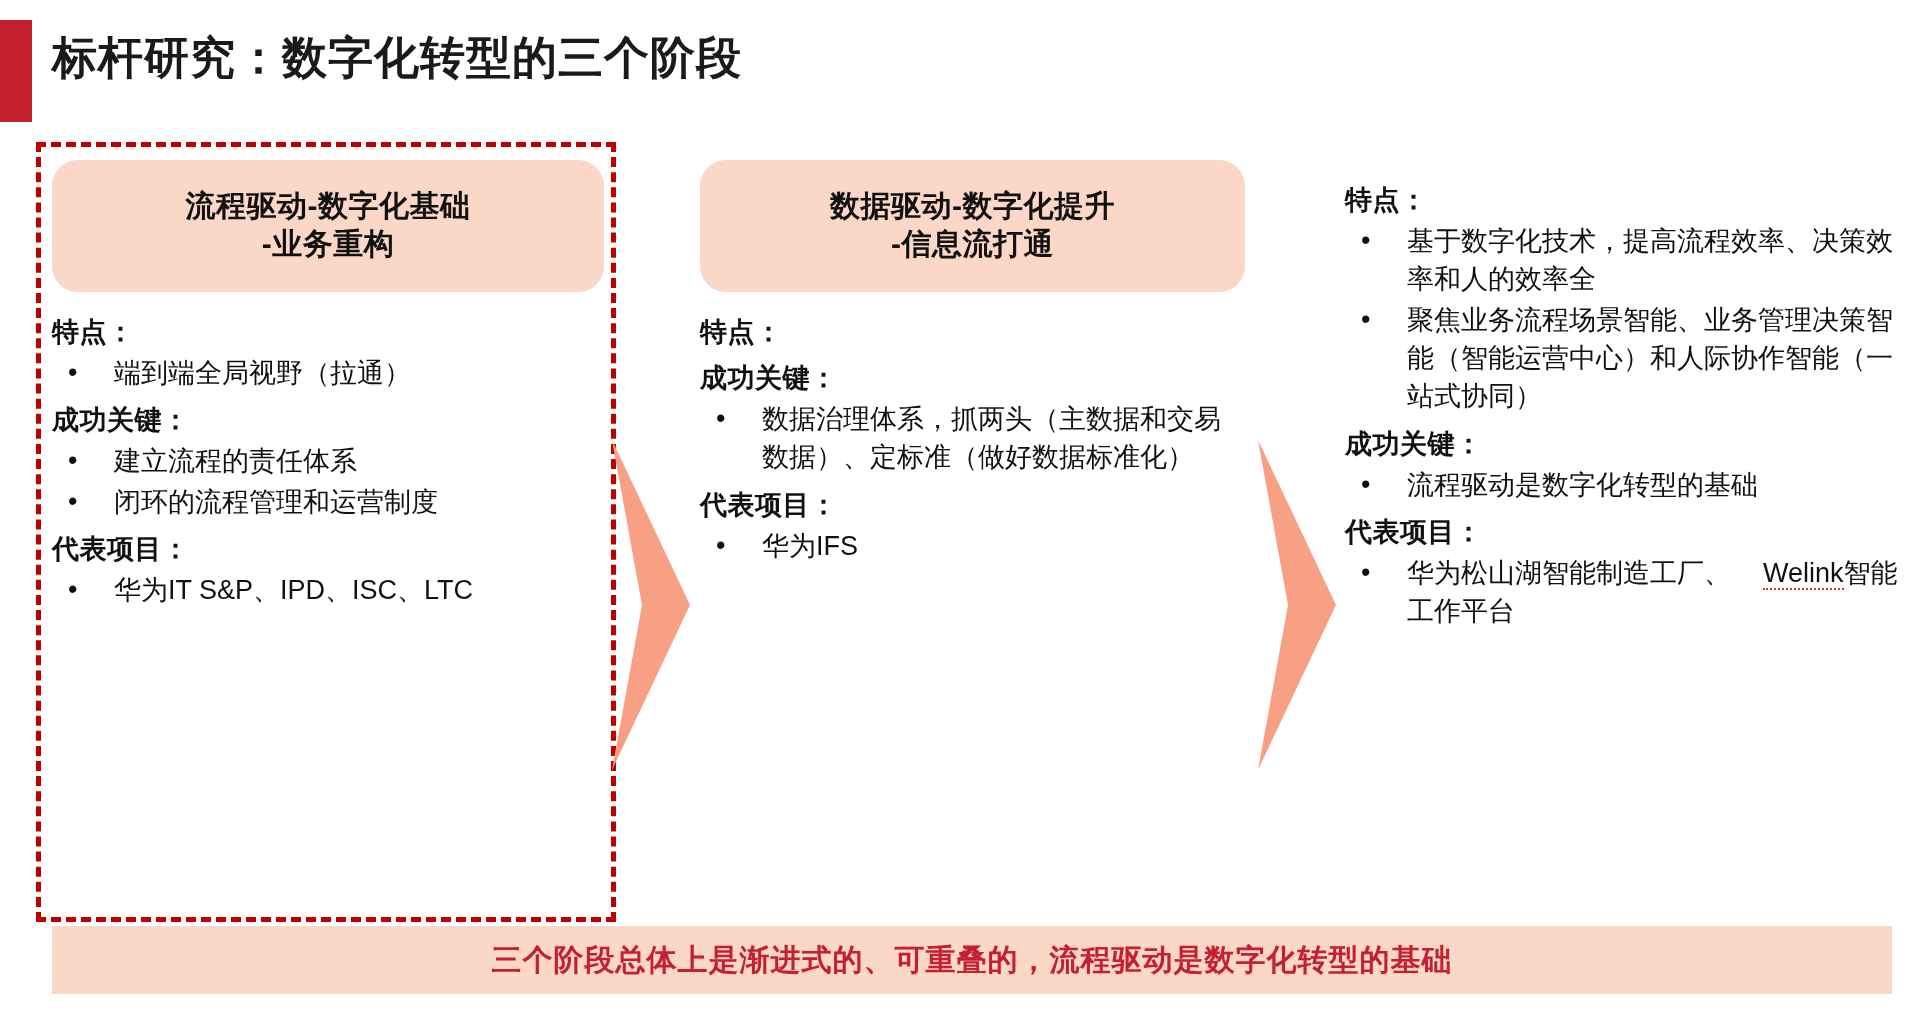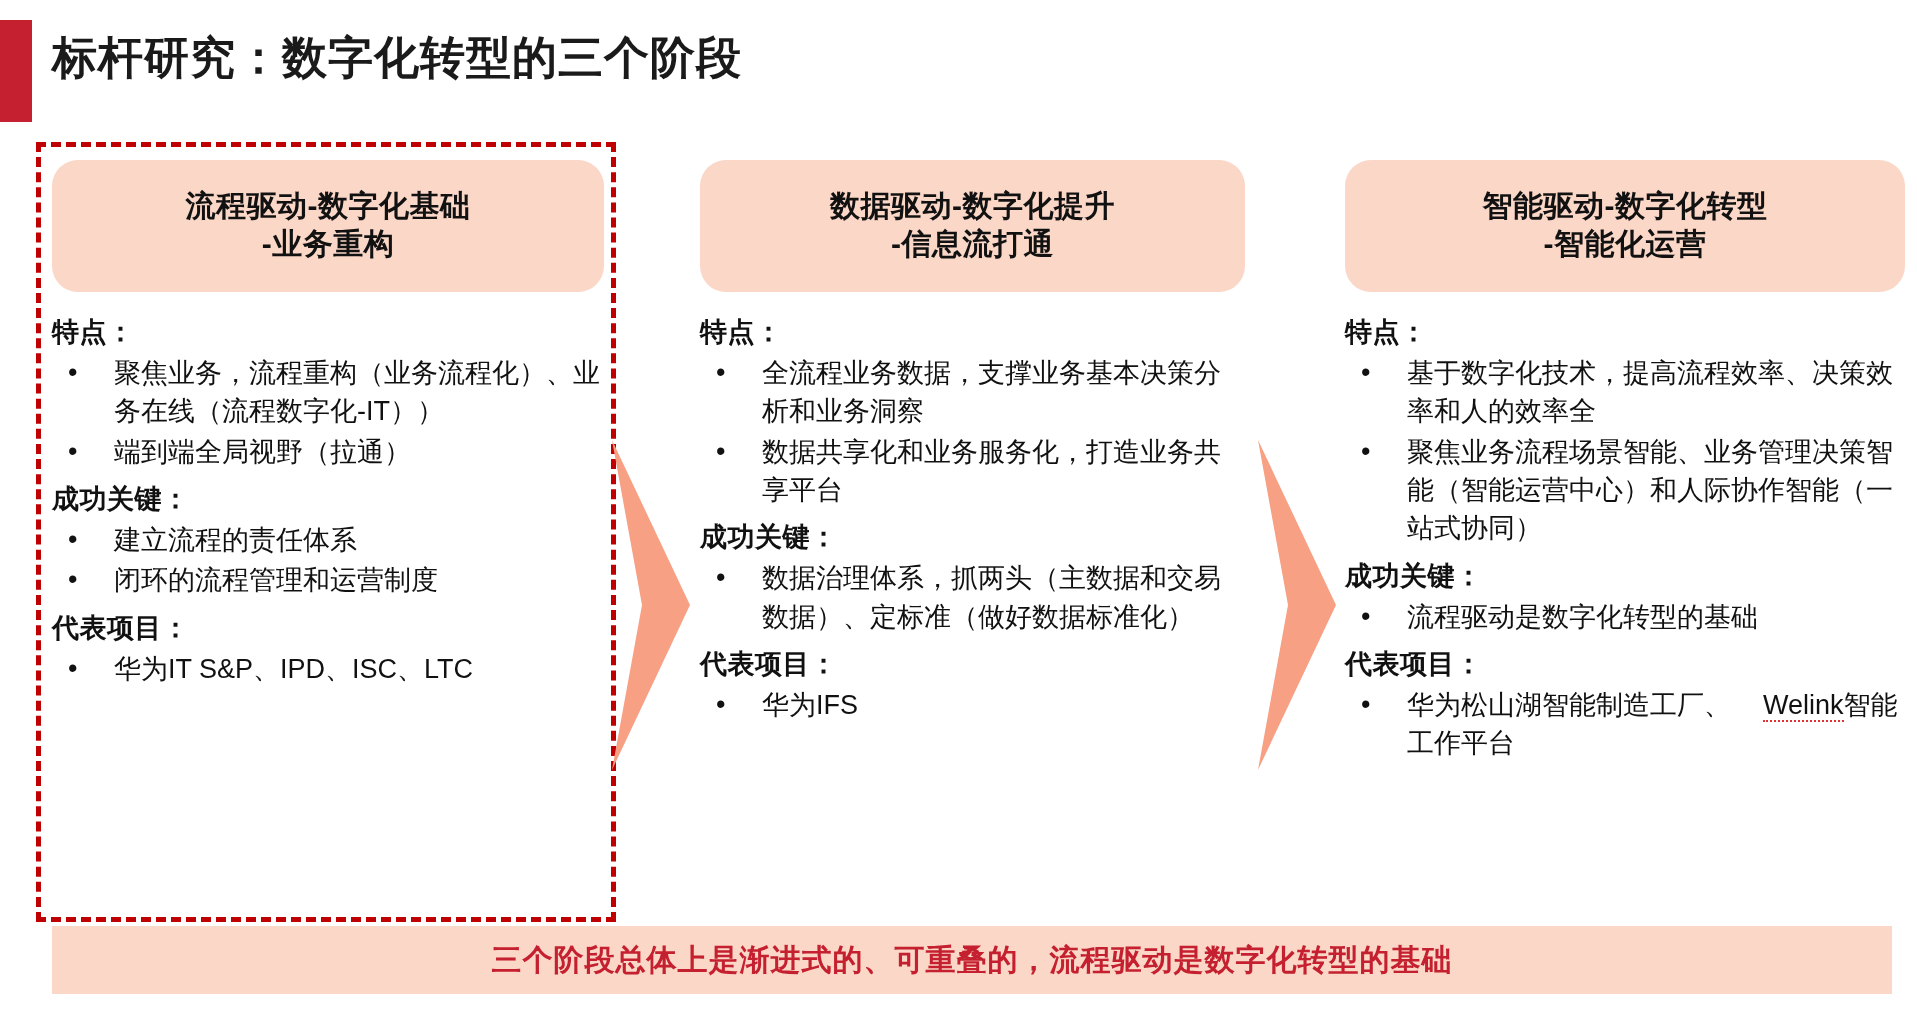--- a/index.html
+++ b/index.html
@@ -187,21 +187,20 @@
   <div class="dashed-frame"></div>
 
   <div class="column col-1">
     <div class="col-header">
       <div class="hdr-line">流程驱动-数字化基础</div>
       <div class="hdr-line">-业务重构</div>
     </div>
     <div class="col-body">
       <div class="section-label">特点：</div>
       <ul class="bullets">
-        <li>聚焦业务，流程重构（业务流程化）、业务在线（流程数字化-IT））</li>
         <li>端到端全局视野（拉通）</li>
       </ul>
       <div class="section-label">成功关键：</div>
       <ul class="bullets">
         <li>建立流程的责任体系</li>
         <li>闭环的流程管理和运营制度</li>
       </ul>
       <div class="section-label">代表项目：</div>
       <ul class="bullets">
         <li>华为IT S&amp;P、IPD、ISC、LTC</li>
@@ -213,44 +212,36 @@
     <polygon points="0,0 78,165 0,330 30,165" fill="#F7A083"></polygon>
   </svg>
 
   <div class="column col-2">
     <div class="col-header">
       <div class="hdr-line">数据驱动-数字化提升</div>
       <div class="hdr-line">-信息流打通</div>
     </div>
     <div class="col-body">
       <div class="section-label">特点：</div>
-      <ul class="bullets">
-        <li>全流程业务数据，支撑业务基本决策分析和业务洞察</li>
-        <li>数据共享化和业务服务化，打造业务共享平台</li>
-      </ul>
       <div class="section-label">成功关键：</div>
       <ul class="bullets">
         <li>数据治理体系，抓两头（主数据和交易数据）、定标准（做好数据标准化）</li>
       </ul>
       <div class="section-label">代表项目：</div>
       <ul class="bullets">
         <li>华为IFS</li>
       </ul>
     </div>
   </div>
 
   <svg class="chevron chev-2" viewBox="0 0 78 330">
     <polygon points="0,0 78,165 0,330 30,165" fill="#F7A083"></polygon>
   </svg>
 
   <div class="column col-3">
-    <div class="col-header">
-      <div class="hdr-line">智能驱动-数字化转型</div>
-      <div class="hdr-line">-智能化运营</div>
-    </div>
     <div class="col-body">
       <div class="section-label">特点：</div>
       <ul class="bullets">
         <li>基于数字化技术，提高流程效率、决策效率和人的效率全</li>
         <li>聚焦业务流程场景智能、业务管理决策智能（智能运营中心）和人际协作智能（一站式协同）</li>
       </ul>
       <div class="section-label">成功关键：</div>
       <ul class="bullets">
         <li>流程驱动是数字化转型的基础</li>
       </ul>

